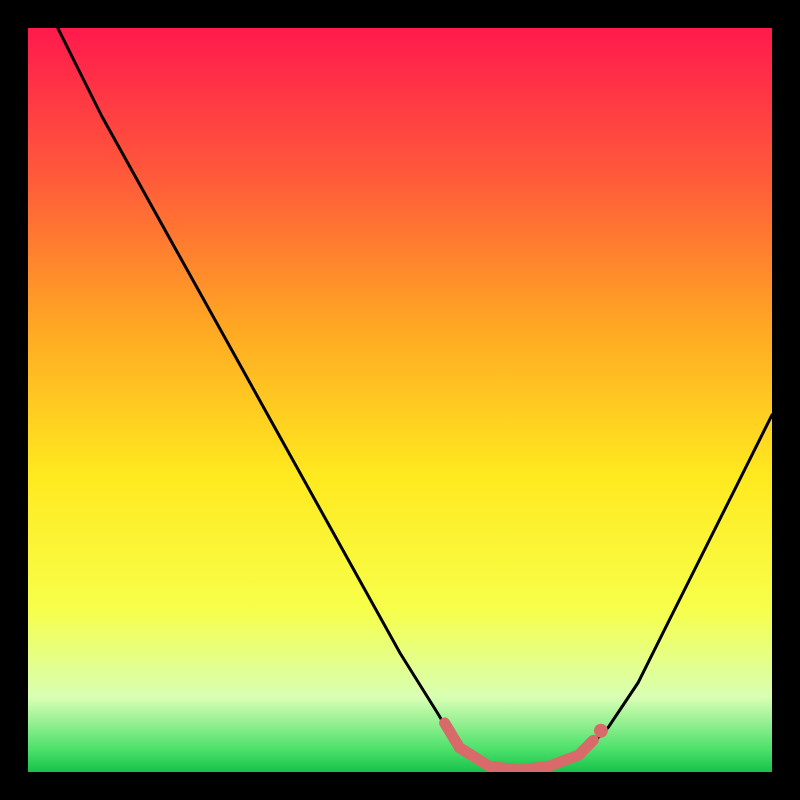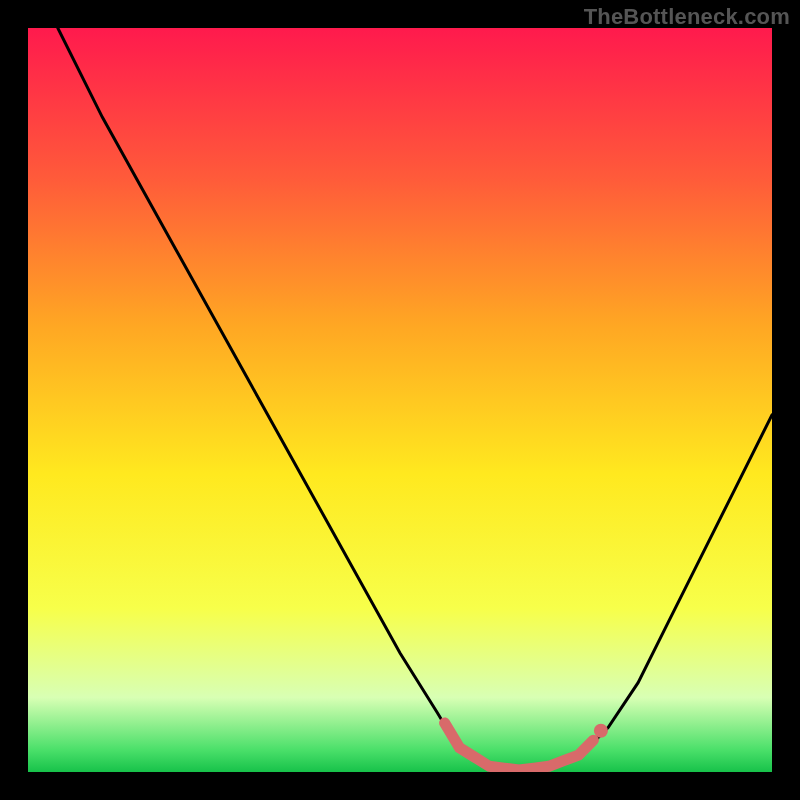--- a/index.html
+++ b/index.html
@@ -27,21 +27,20 @@
     top: 28px;
     width: 744px;
     height: 744px;
   }
   svg { display: block; }
 </style>
 </head>
 <body>
 
 <div class="frame">
-  <div class="watermark">TheBottleneck.com</div>
 
   <div class="plot-wrap">
     <svg id="chart-svg" viewBox="0 0 744 744" width="744" height="744">
       <defs>
         <linearGradient id="bg-grad" x1="0" y1="0" x2="0" y2="1">
             <stop offset="0%" stop-color="#ff1a4d"></stop>
             <stop offset="20%" stop-color="#ff5a3a"></stop>
             <stop offset="40%" stop-color="#ffa723"></stop>
             <stop offset="60%" stop-color="#ffe91f"></stop>
             <stop offset="78%" stop-color="#f7ff4a"></stop>

